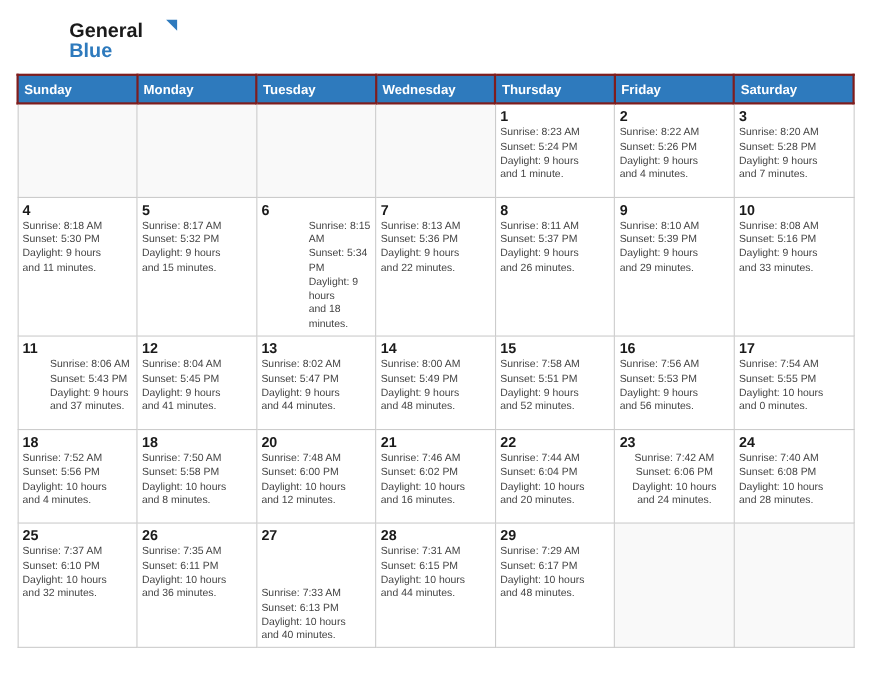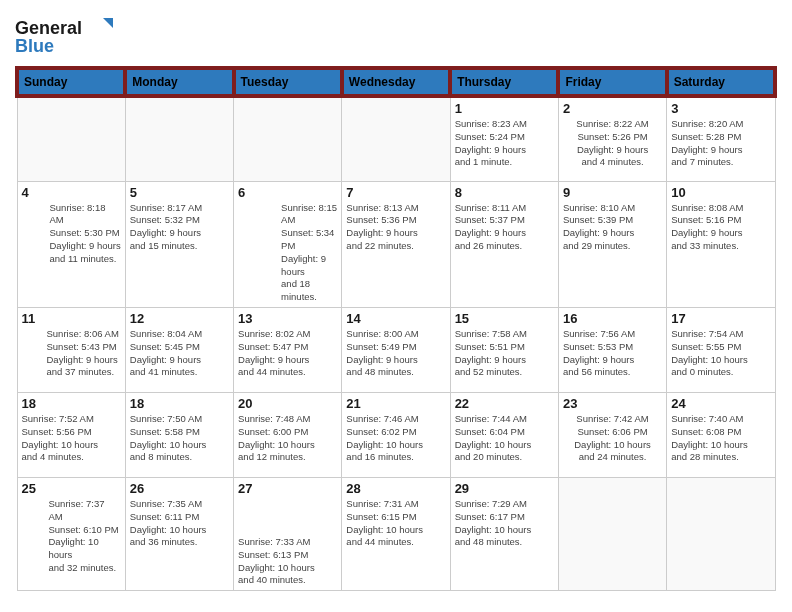--- a/index.html
+++ b/index.html
@@ -18,20 +18,21 @@
     .header-area {
       display: flex;
       align-items: flex-start;
       justify-content: space-between;
       margin-bottom: 4px;
     }
     .logo-area {
       display: flex;
       align-items: center;
       padding-top: 4px;
+      margin-left: 48px;
     }
     .title-area {
       text-align: right;
     }
     .calendar-title {
       font-size: 36px;
       font-weight: bold;
       color: #1a1a1a;
     }
     .calendar-subtitle {
@@ -39,26 +40,26 @@
       color: #333;
       margin-top: 1px;
     }
     .calendar-table {
       width: 100%;
       border-collapse: collapse;
       table-layout: fixed;
     }
     .calendar-table th {
       background-color: #2e7abd;
-      color: #000000;
+      color: #ffffff;
       text-align: left;
       padding: 5px 5px;
       font-size: 12px;
       font-weight: bold;
-      border: 4px solid #7f1d1d;
+      border: 2px solid #7f1d1d;
     }
     .calendar-table td {
       border: 1px solid #ccc;
       vertical-align: top;
       padding: 3px 4px;
       height: 85px;
       background: #fff;
       font-size: 10px;
       color: #333;
     }
@@ -119,37 +120,37 @@
           <td class="empty"></td>
           <td>
             <div class="day-number">1</div>
             <div class="day-info" style="white-space: pre-line;">Sunrise: 8:23 AM
 Sunset: 5:24 PM
 Daylight: 9 hours
 and 1 minute.</div>
           </td>
           <td>
             <div class="day-number">2</div>
-            <div class="day-info" style="white-space: pre-line; text-align: center;">Sunrise: 8:22 AM
+            <div class="day-info" style="white-space: pre-line;">Sunrise: 8:22 AM
 Sunset: 5:26 PM
 Daylight: 9 hours
 and 4 minutes.</div>
           </td>
           <td>
             <div class="day-number">3</div>
             <div class="day-info" style="white-space: pre-line;">Sunrise: 8:20 AM
 Sunset: 5:28 PM
 Daylight: 9 hours
 and 7 minutes.</div>
           </td>
         </tr>
         <tr>
           <td>
             <div class="day-number">4</div>
-            <div class="day-info" style="white-space: pre-line; margin-left: 28px;">Sunrise: 8:18 AM
+            <div class="day-info" style="white-space: pre-line;">Sunrise: 8:18 AM
 Sunset: 5:30 PM
 Daylight: 9 hours
 and 11 minutes.</div>
           </td>
           <td>
             <div class="day-number">5</div>
             <div class="day-info" style="white-space: pre-line;">Sunrise: 8:17 AM
 Sunset: 5:32 PM
 Daylight: 9 hours
 and 15 minutes.</div>
@@ -288,21 +289,21 @@
             <div class="day-number">24</div>
             <div class="day-info" style="white-space: pre-line;">Sunrise: 7:40 AM
 Sunset: 6:08 PM
 Daylight: 10 hours
 and 28 minutes.</div>
           </td>
         </tr>
         <tr>
           <td>
             <div class="day-number">25</div>
-            <div class="day-info" style="white-space: pre-line; margin-left: 27px;">Sunrise: 7:37 AM
+            <div class="day-info" style="white-space: pre-line;">Sunrise: 7:37 AM
 Sunset: 6:10 PM
 Daylight: 10 hours
 and 32 minutes.</div>
           </td>
           <td>
             <div class="day-number">26</div>
             <div class="day-info" style="white-space: pre-line;">Sunrise: 7:35 AM
 Sunset: 6:11 PM
 Daylight: 10 hours
 and 36 minutes.</div>

